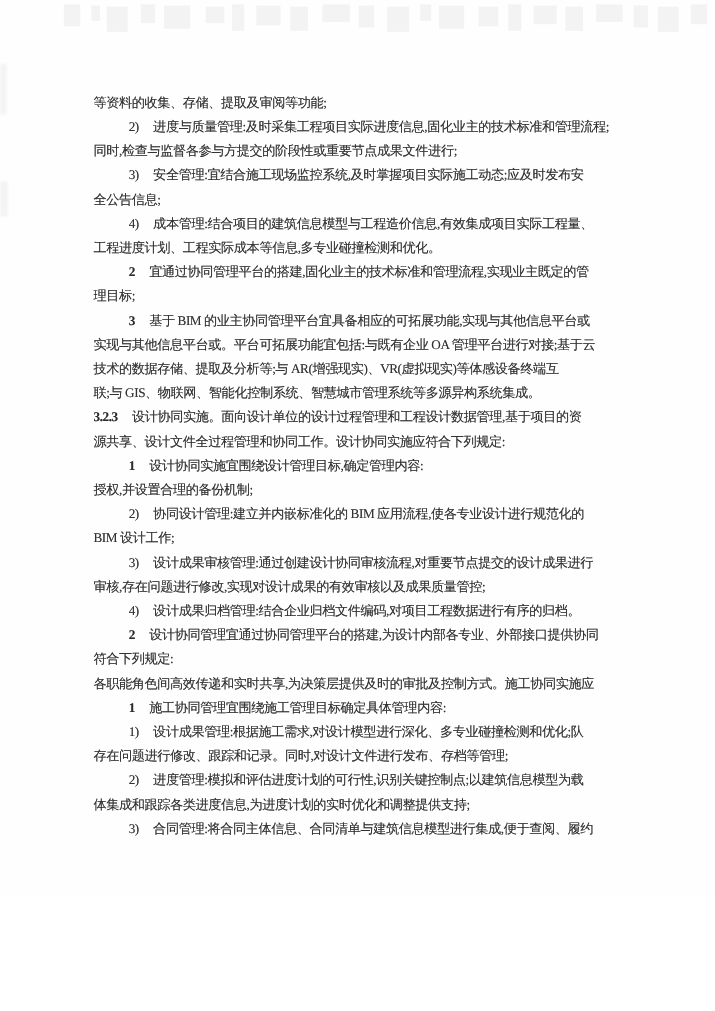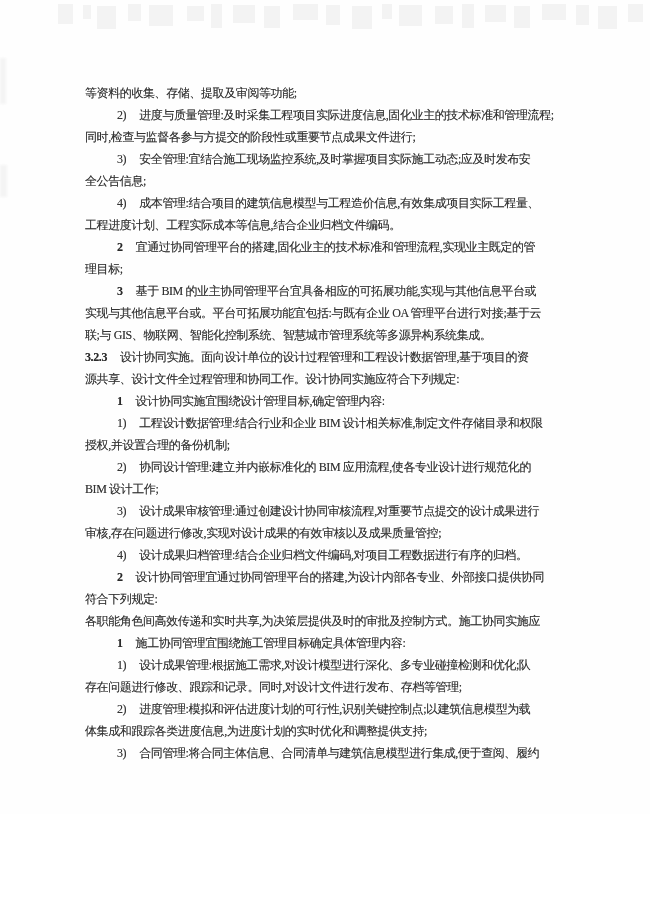--- a/index.html
+++ b/index.html
@@ -103,30 +103,30 @@
     </div>
   <div class="smudge" style="top:58px; left:0; width:6px; height:46px;"></div>
   <div class="smudge" style="top:165px; left:0; width:7px; height:32px;"></div>
   <div class="content" id="doc-body">
       <div class="line"><span>等资料的收集、存储、提取及审阅等功能;</span></div>
       <div class="line indent"><span class="num">2)</span><span>进度与质量管理:及时采集工程项目实际进度信息,固化业主的技术标准和管理流程;</span></div>
       <div class="line"><span>同时,检查与监督各参与方提交的阶段性或重要节点成果文件进行;</span></div>
       <div class="line indent"><span class="num">3)</span><span>安全管理:宜结合施工现场监控系统,及时掌握项目实际施工动态;应及时发布安</span></div>
       <div class="line"><span>全公告信息;</span></div>
       <div class="line indent"><span class="num">4)</span><span>成本管理:结合项目的建筑信息模型与工程造价信息,有效集成项目实际工程量、</span></div>
-      <div class="line"><span>工程进度计划、工程实际成本等信息,结合企业归档文件编码。</span></div>
+      <div class="line"><span>工程进度计划、工程实际成本等信息,多专业碰撞检测和优化。</span></div>
       <div class="line indent"><span class="num bold">2</span><span>宜通过协同管理平台的搭建,固化业主的技术标准和管理流程,实现业主既定的管</span></div>
       <div class="line"><span>理目标;</span></div>
       <div class="line indent"><span class="num bold">3</span><span>基于 BIM 的业主协同管理平台宜具备相应的可拓展功能,实现与其他信息平台或</span></div>
       <div class="line"><span>实现与其他信息平台或。平台可拓展功能宜包括:与既有企业 OA 管理平台进行对接;基于云</span></div>
+      <div class="line"><span>技术的数据存储、提取及分析等;与 AR(增强现实)、VR(虚拟现实)等体感设备终端互</span></div>
       <div class="line"><span>联;与 GIS、物联网、智能化控制系统、智慧城市管理系统等多源异构系统集成。</span></div>
       <div class="line"><span class="num bold">3.2.3</span><span>设计协同实施。面向设计单位的设计过程管理和工程设计数据管理,基于项目的资</span></div>
       <div class="line"><span>源共享、设计文件全过程管理和协同工作。设计协同实施应符合下列规定:</span></div>
       <div class="line indent"><span class="num bold">1</span><span>设计协同实施宜围绕设计管理目标,确定管理内容:</span></div>
-      <div class="line indent"><span class="num">1)</span><span>工程设计数据管理:结合行业和企业 BIM 设计相关标准,制定文件存储目录和权限</span></div>
       <div class="line"><span>授权,并设置合理的备份机制;</span></div>
       <div class="line indent"><span class="num">2)</span><span>协同设计管理:建立并内嵌标准化的 BIM 应用流程,使各专业设计进行规范化的</span></div>
       <div class="line"><span>BIM 设计工作;</span></div>
       <div class="line indent"><span class="num">3)</span><span>设计成果审核管理:通过创建设计协同审核流程,对重要节点提交的设计成果进行</span></div>
       <div class="line"><span>审核,存在问题进行修改,实现对设计成果的有效审核以及成果质量管控;</span></div>
       <div class="line indent"><span class="num">4)</span><span>设计成果归档管理:结合企业归档文件编码,对项目工程数据进行有序的归档。</span></div>
       <div class="line indent"><span class="num bold">2</span><span>设计协同管理宜通过协同管理平台的搭建,为设计内部各专业、外部接口提供协同</span></div>
       <div class="line"><span>符合下列规定:</span></div>
       <div class="line"><span>各职能角色间高效传递和实时共享,为决策层提供及时的审批及控制方式。施工协同实施应</span></div>
       <div class="line indent"><span class="num bold">1</span><span>施工协同管理宜围绕施工管理目标确定具体管理内容:</span></div>

